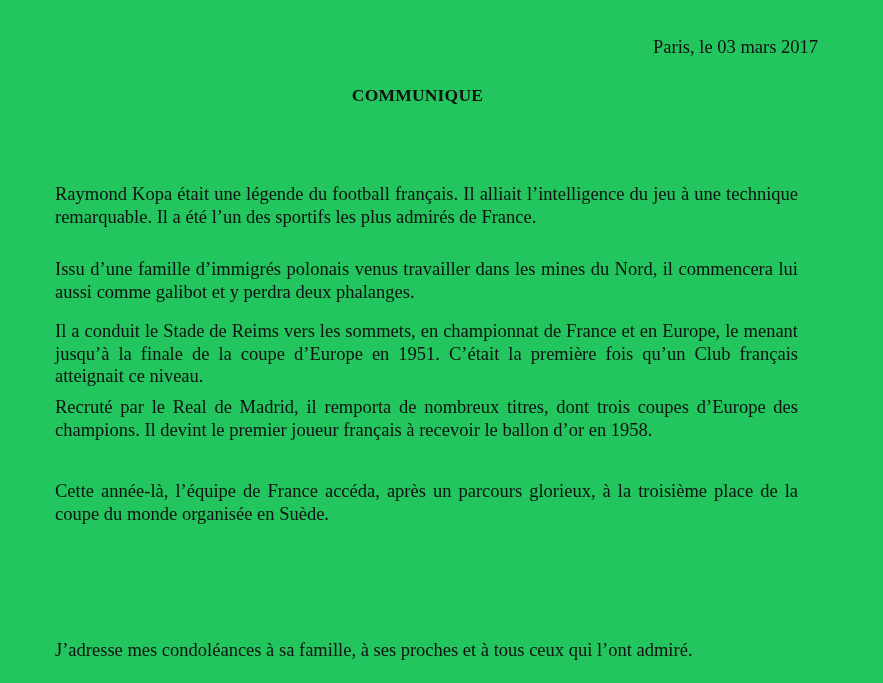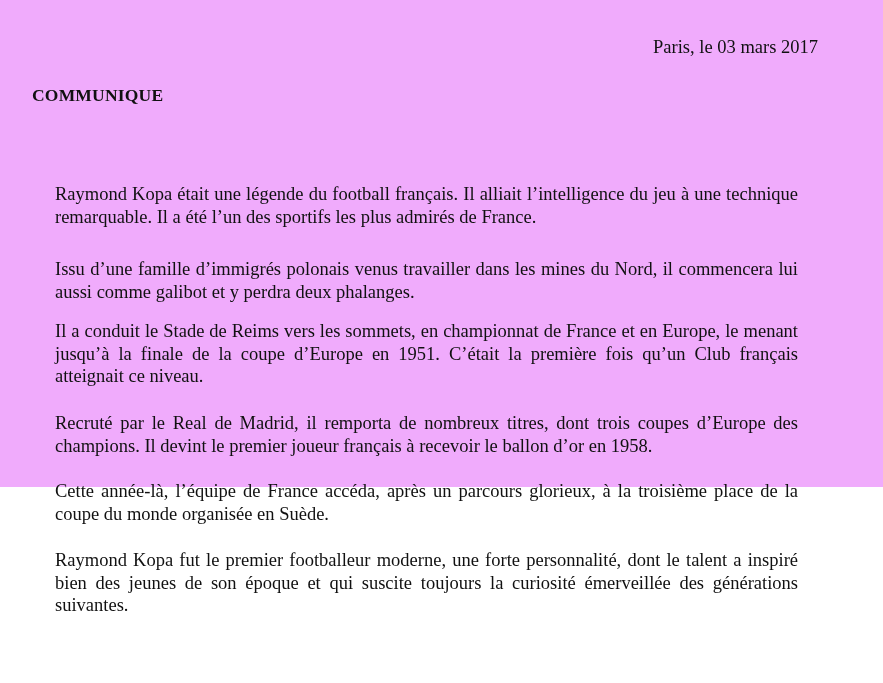--- a/index.html
+++ b/index.html
@@ -11,66 +11,66 @@
       width: 883px;
       height: 683px;
       overflow: hidden;
       position: relative;
       font-family: "Liberation Serif", "DejaVu Serif", serif;
       color: #111111;
     }
     .page {
       position: absolute;
       left: 0; top: 0;
-      width: 883px; height: 487px;
-      background: #f0abfc;
+      width: 883px; height: 683px;
+      background: #22c55e;
     }
     .date-line {
       position: absolute;
       top: 36px;
       right: 65px;
       font-size: 18.5px;
       line-height: 22px;
       white-space: nowrap;
     }
     .doc-title {
       position: absolute;
       top: 84px;
       left: 0;
       width: 835px;
+      text-align: center;
       font-weight: bold;
       font-size: 17.5px;
       line-height: 22px;
       letter-spacing: 0.2px;
-      padding-left: 32px;
     }
     .body-text {
       position: absolute;
       left: 47px;
       width: 743px;
       font-size: 18.5px;
       line-height: 22.5px;
       text-align: justify;
       text-align-last: left;
       margin: 8px;
     }
     .p1 { top: 175px; }
     .p2 { top: 250px; }
     .p3 { top: 312px; }
-    .p4 { top: 404px; }
+    .p4 { top: 388px; }
     .p5 { top: 472px; }
     .p6 { top: 541px; }
     .p7 { top: 631px; }
   </style>
 </head>
 <body>
 
 <div class="page">
   <div class="date-line">Paris, le 03 mars 2017</div>
   <div class="doc-title">COMMUNIQUE</div>
 
   <p class="body-text p1">Raymond Kopa était une légende du football français. Il alliait l’intelligence du jeu à une technique remarquable. Il a été l’un des sportifs les plus admirés de France.</p>
   <p class="body-text p2">Issu d’une famille d’immigrés polonais venus travailler dans les mines du Nord, il commencera lui aussi comme galibot et y perdra deux phalanges.</p>
   <p class="body-text p3">Il a conduit le Stade de Reims vers les sommets, en championnat de France et en Europe, le menant jusqu’à la finale de la coupe d’Europe en 1951. C’était la première fois qu’un Club français atteignait ce niveau.</p>
   <p class="body-text p4">Recruté par le Real de Madrid, il remporta de nombreux titres, dont trois coupes d’Europe des champions. Il devint le premier joueur français à recevoir le ballon d’or en 1958.</p>
   <p class="body-text p5">Cette année-là, l’équipe de France accéda, après un parcours glorieux, à la troisième place de la coupe du monde organisée en Suède.</p>
-  <p class="body-text p6">Raymond Kopa fut le premier footballeur moderne, une forte personnalité, dont le talent a inspiré bien des jeunes de son époque et qui suscite toujours la curiosité émerveillée des générations suivantes.</p>
+  <p class="body-text p7">J’adresse mes condoléances à sa famille, à ses proches et à tous ceux qui l’ont admiré.</p>
 </div>
 
 </body></html>

